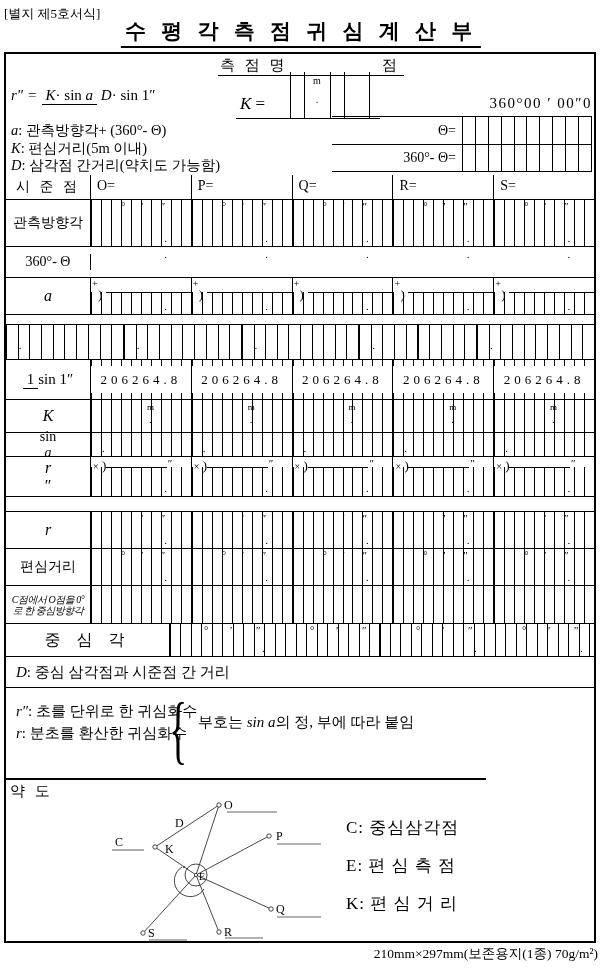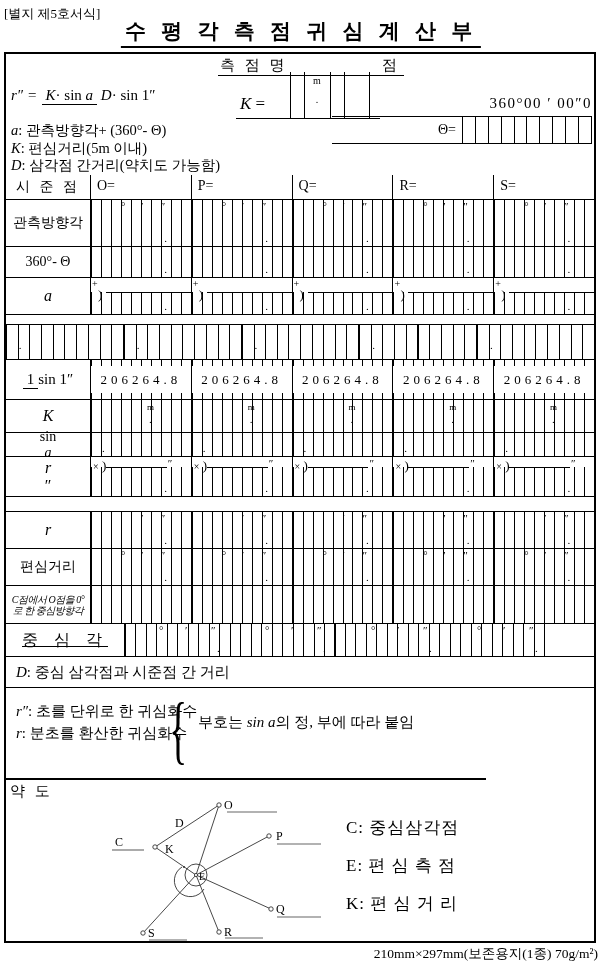--- a/index.html
+++ b/index.html
@@ -56,22 +56,22 @@
   .ticks.tb { top:auto; bottom:0; }
   .gval { position:absolute; left:0; right:0; top:50%; transform:translateY(-50%);
     text-align:center; font-size:13px; letter-spacing:4px; }
   .mark { position:absolute; font-size:11px; line-height:11px; top:1px; }
   .mark.mb { top:auto; bottom:2px; }
   .mark.ml { top:45%; }
   .pfx-sign { position:absolute; font-size:10px; line-height:10px; }
   .pfx-paren { position:absolute; font-size:13px; line-height:13px; }
   .ovl { position:absolute; left:15px; right:0; border-top:1px solid #000; }
   .czero-lbl { font-size:10px; line-height:11px; letter-spacing:-0.5px; white-space:nowrap; }
-  .ca-label { width:119px; border-right:1px solid #000; display:flex; align-items:center;
-    justify-content:center; font-size:16px; letter-spacing:6px;text-decoration:underline; }
+  .ca-label { width:164px; border-right:1px solid #000; display:flex; align-items:center;
+    justify-content:center; font-size:16px; letter-spacing:6px; }
   .ca-cells { position:relative; width:420px; border-right:1px solid #000;
     background-image:repeating-linear-gradient(90deg,#000 0 1px,transparent 1px 2.5%); }
   
   #remarks-sec { position:absolute; left:0; top:603px; width:588px; height:121px; display:flex; }
   #remarks-label { width:142px; border-right:1px solid #000; display:flex; align-items:center;
     justify-content:center; font-size:16px; letter-spacing:8px; }
   #remarks-content { position:relative; flex:1; }
   #rm-line1 { height:31px; border-bottom:1px solid #000; display:flex; align-items:center;
     padding-left:10px; font-size:15px; }
   #rm-body { position:relative; height:89px; font-size:15px; }
@@ -128,20 +128,24 @@
       <span class="kd">.</span>
     </div>
     <div id="k-underline"></div>
 
     <div id="angle-sample">360°00 ′ 00″0</div>
     <div id="theta-grid">
       <div class="th-row">
         <div class="th-lab">Θ=</div>
         <div class="th-cells"></div>
       </div>
+      <div class="th-row">
+        <div class="th-lab">360°- Θ=</div>
+        <div class="th-cells"></div>
+      </div>
     </div>
   </div>
 
   <div id="main-table">
       <div class="t-row" style="height: 25px;">
         <div class="t-label" style="letter-spacing: 3px;">시 준 점</div>
         <div class="t-group g0">
           <span class="colhead">O=</span>
         </div>
         <div class="t-group">
@@ -190,21 +194,21 @@
           <span class="mark mb" style="left: 73.5%;">.</span>
         </div>
         <div class="t-group">
           <div class="cellbg" style="top: 0px;"></div>
           <span class="mark " style="left: 30%;">°</span>
           <span class="mark " style="left: 50%;">′</span>
           <span class="mark " style="left: 70%;">″</span>
           <span class="mark mb" style="left: 73.5%;">.</span>
         </div>
       </div>
-      <div class="t-row" style="height: 31px;">
+      <div class="t-row" style="height: 31px; align-items: center;">
         <div class="t-label">
           <span>360°- Θ</span>
         </div>
         <div class="t-group g0">
           <div class="cellbg" style="top: 0px;"></div>
           <span class="mark mb" style="left: 73.5%;">.</span>
         </div>
         <div class="t-group">
           <div class="cellbg" style="top: 0px;"></div>
           <span class="mark mb" style="left: 73.5%;">.</span>

